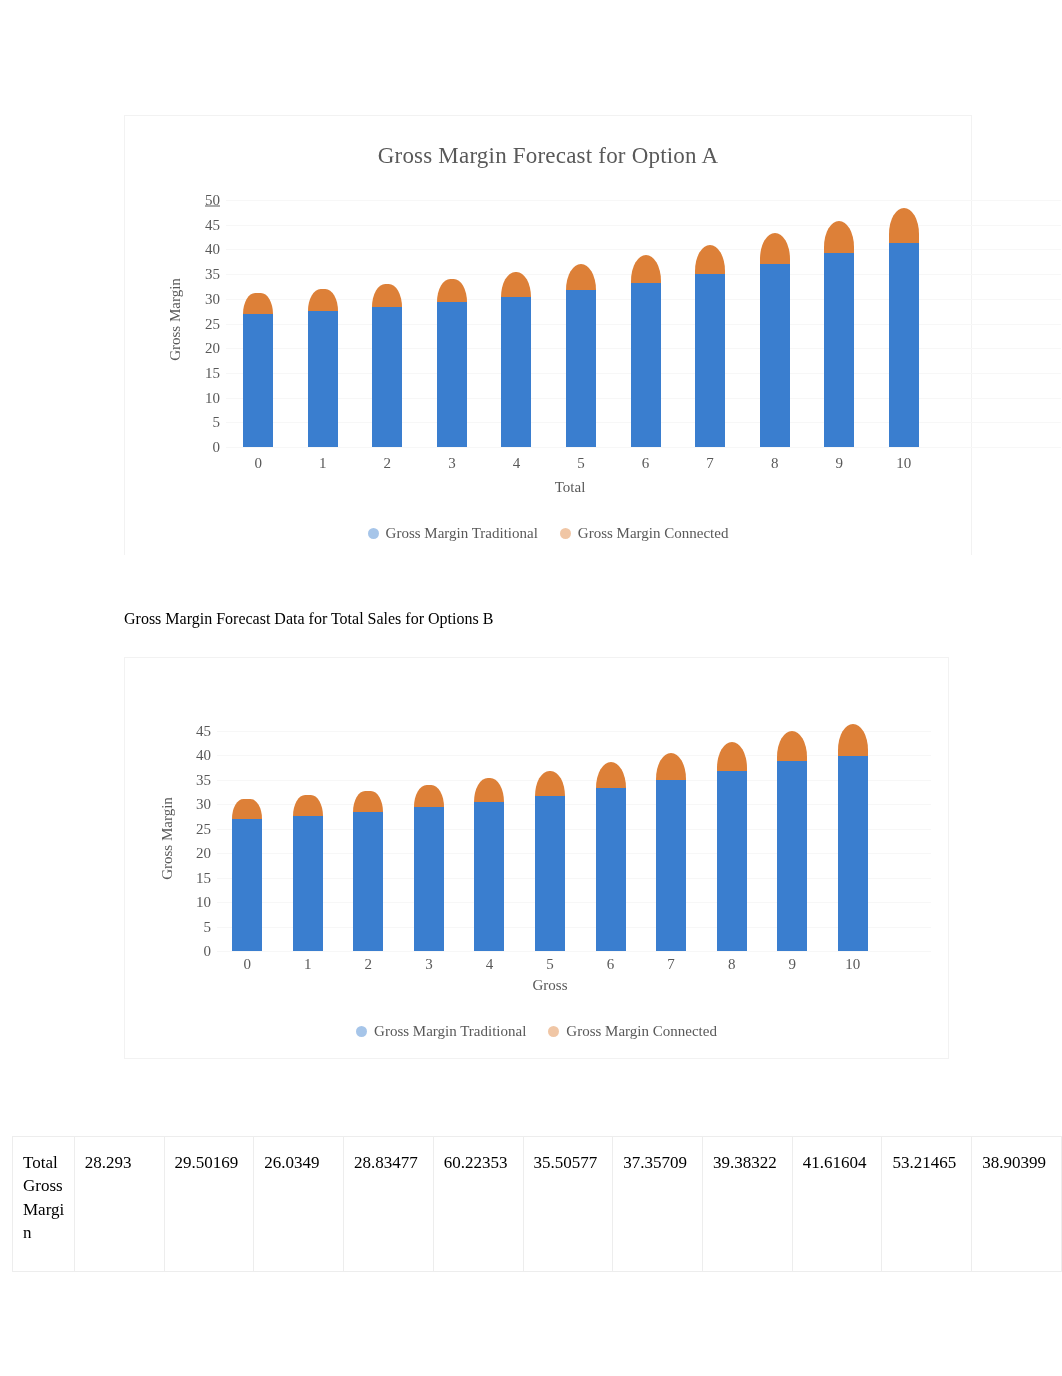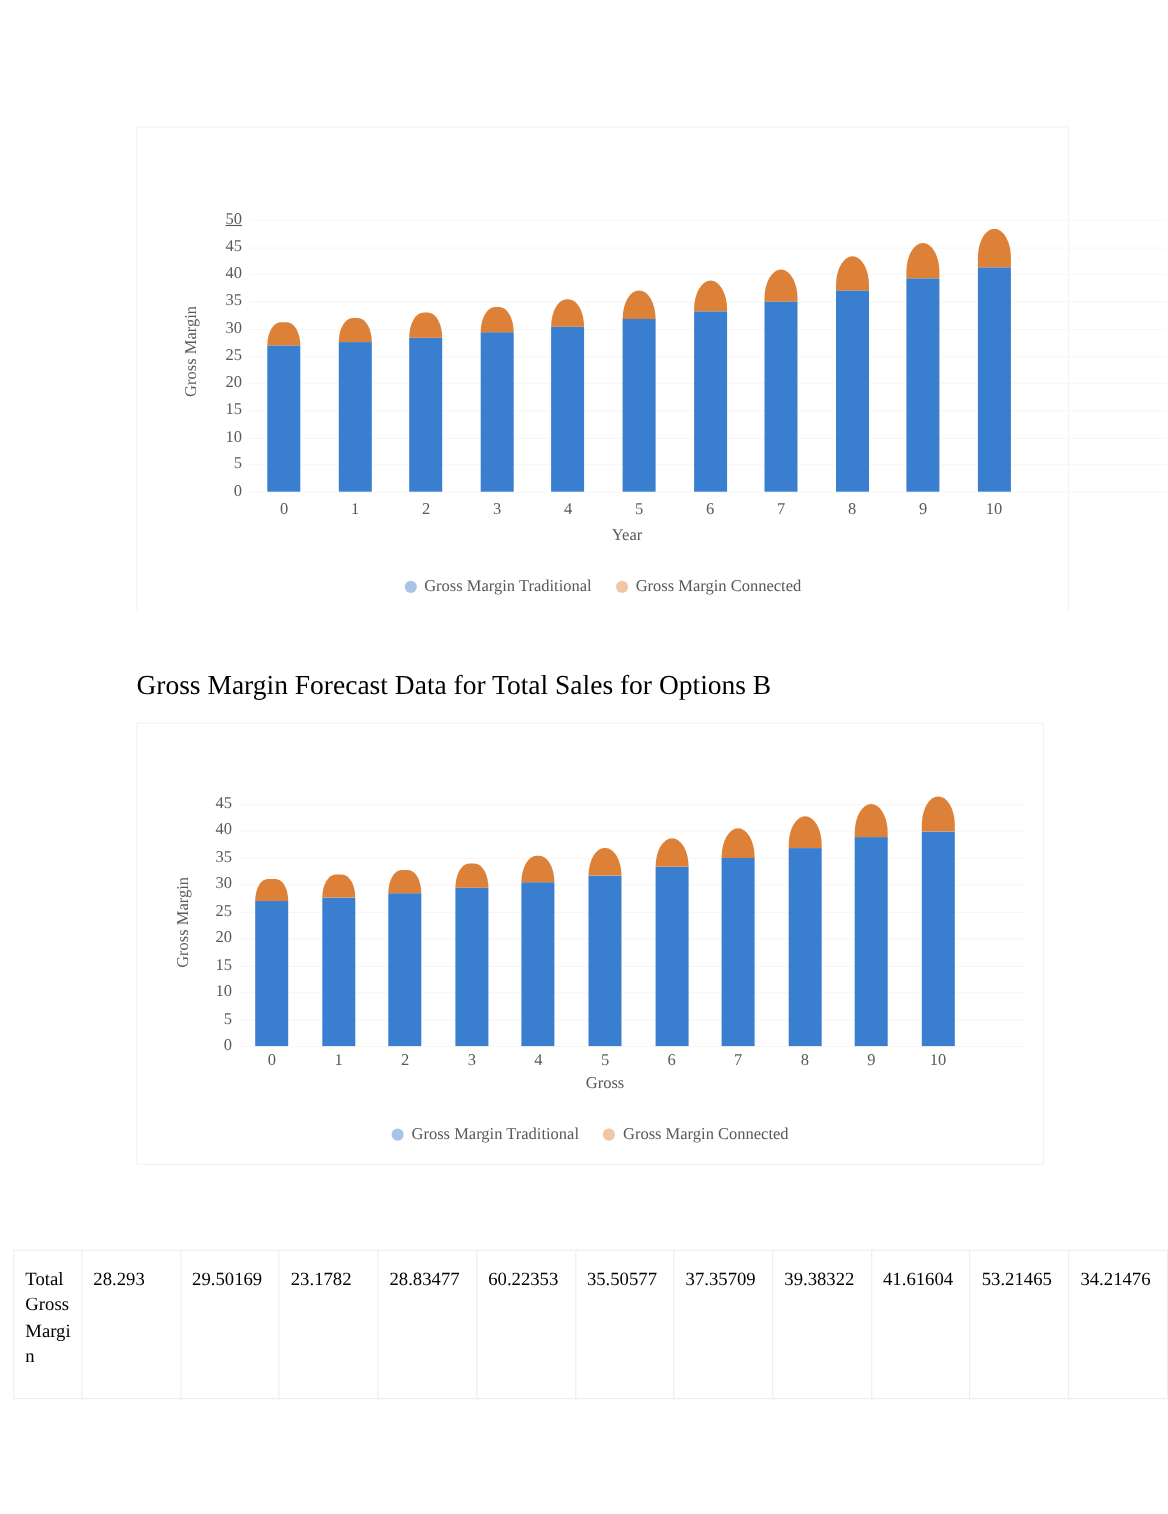--- a/index.html
+++ b/index.html
@@ -153,20 +153,21 @@
     width: 62px;
     word-break: normal;
     overflow-wrap: anywhere;
   }
   #totals-table td.val-cell { width: 90px; }
 </style>
 </head>
 <body>
 
 <div class="chart-card" id="chart-a-card">
+  <div class="chart-title" id="chart-a-title">Gross Margin Forecast for Option A</div>
 
   <div class="plot" id="plot-a" style="left:101px; top:84px; width:710px; height:247px;">
     <div class="plot-bg-lines" id="grid-a">
         <div class="gridline" style="top: 0px;"></div>
         <div class="gridline" style="top: 24.7px;"></div>
         <div class="gridline" style="top: 49.4px;"></div>
         <div class="gridline" style="top: 74.1px;"></div>
         <div class="gridline" style="top: 98.8px;"></div>
         <div class="gridline" style="top: 123.5px;"></div>
         <div class="gridline" style="top: 148.2px;"></div>
@@ -262,35 +263,35 @@
       <div class="x-tick" style="left: 326.909px; top: 340px;">3</div>
       <div class="x-tick" style="left: 391.455px; top: 340px;">4</div>
       <div class="x-tick" style="left: 456px; top: 340px;">5</div>
       <div class="x-tick" style="left: 520.545px; top: 340px;">6</div>
       <div class="x-tick" style="left: 585.091px; top: 340px;">7</div>
       <div class="x-tick" style="left: 649.636px; top: 340px;">8</div>
       <div class="x-tick" style="left: 714.182px; top: 340px;">9</div>
       <div class="x-tick" style="left: 778.727px; top: 340px;">10</div>
     </div>
 
-  <div class="x-axis-title" id="xtitle-a" style="left:445px; top:363px;">Year</div>
+  <div class="x-axis-title" id="xtitle-a" style="left:445px; top:363px;">Total</div>
 
   <div class="legend" id="legend-a" style="top:409px;">
       <div class="legend-item">
         <span class="legend-swatch" style="background: rgb(58, 126, 207);"></span>
         <span>Gross Margin Traditional</span>
       </div>
       <div class="legend-item">
         <span class="legend-swatch" style="background: rgb(221, 128, 56);"></span>
         <span>Gross Margin Connected</span>
       </div>
     </div>
 </div>
 
-<div style="position:absolute; left:124px; top:610px; font-size:25px;">Gross Margin Forecast Data for Total Sales for Options B</div>
+<div style="position:absolute; left:124px; top:610px; font-size:16px;">Gross Margin Forecast Data for Total Sales for Options B</div>
 
 <div class="chart-card" id="chart-b-card">
 
   <div class="plot" id="plot-b" style="left:92px; top:73px; width:666px; height:220px;">
     <div class="plot-bg-lines" id="grid-b">
         <div class="gridline" style="top: 0px;"></div>
         <div class="gridline" style="top: 24.4444px;"></div>
         <div class="gridline" style="top: 48.8889px;"></div>
         <div class="gridline" style="top: 73.3333px;"></div>
         <div class="gridline" style="top: 97.7778px;"></div>
@@ -405,24 +406,24 @@
       </div>
     </div>
 </div>
 
 <table id="totals-table">
   <tbody>
     <tr>
       <td class="label-cell">Total Gross Margin</td>
     <td class="val-cell">28.293</td>
         <td class="val-cell">29.50169</td>
-        <td class="val-cell">23.1782</td>
+        <td class="val-cell">26.0349</td>
         <td class="val-cell">28.83477</td>
         <td class="val-cell">60.22353</td>
         <td class="val-cell">35.50577</td>
         <td class="val-cell">37.35709</td>
         <td class="val-cell">39.38322</td>
         <td class="val-cell">41.61604</td>
         <td class="val-cell">53.21465</td>
-        <td class="val-cell">34.21476</td>
+        <td class="val-cell">38.90399</td>
       </tr>
   </tbody>
 </table>
 
 </body></html>

